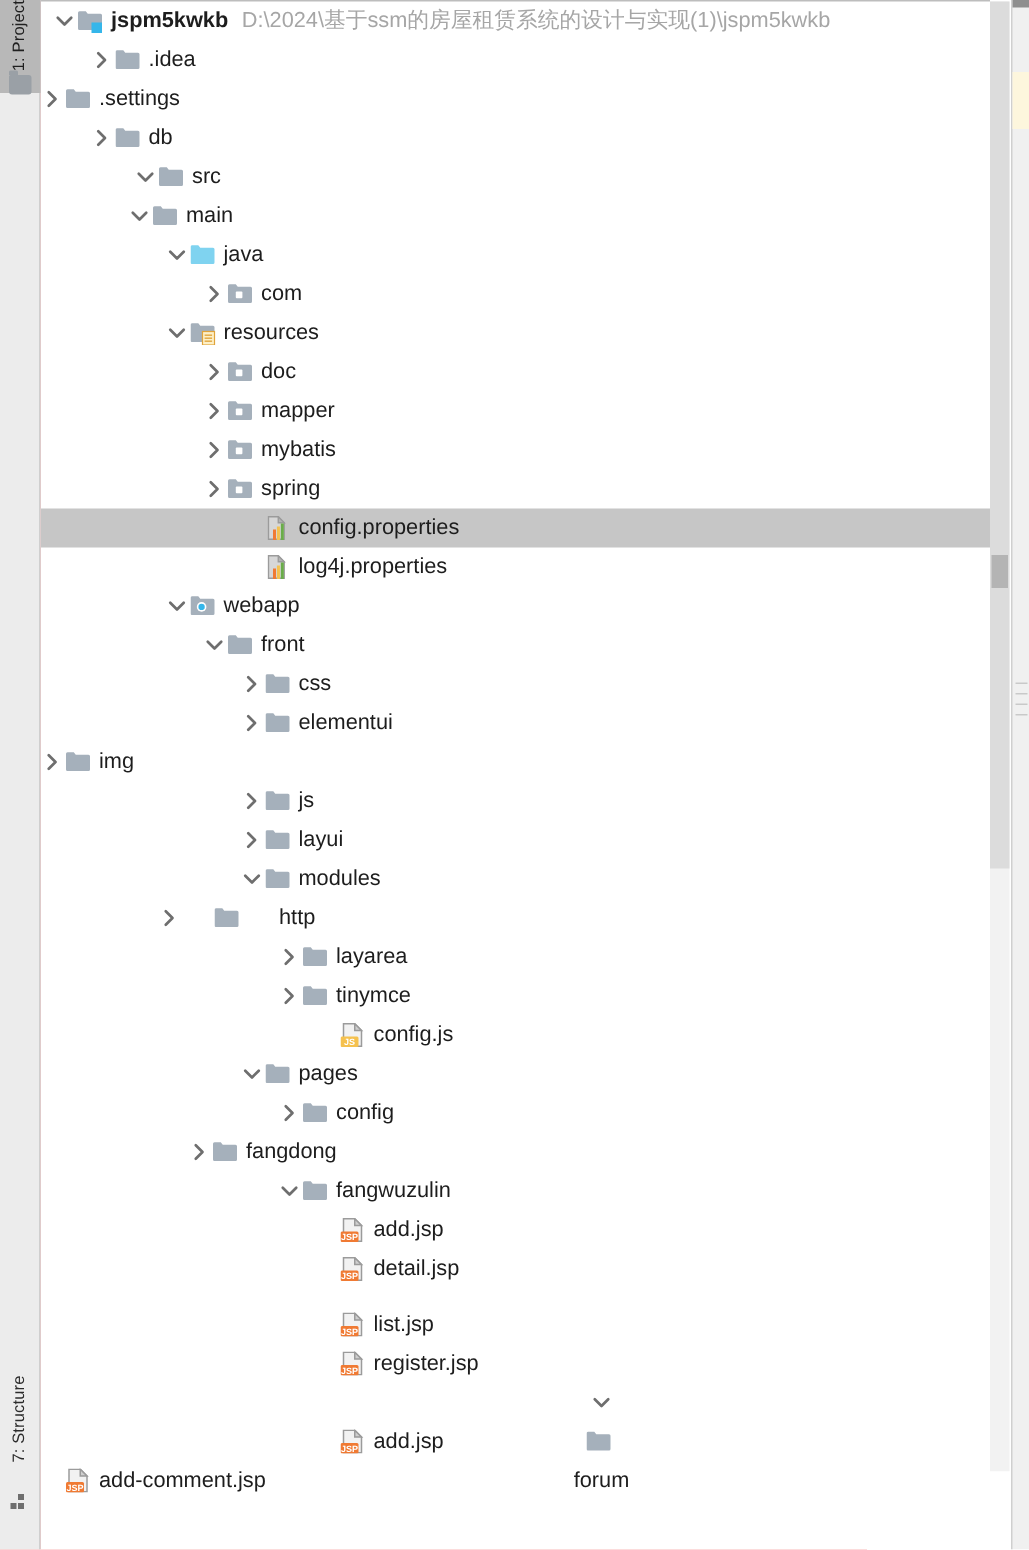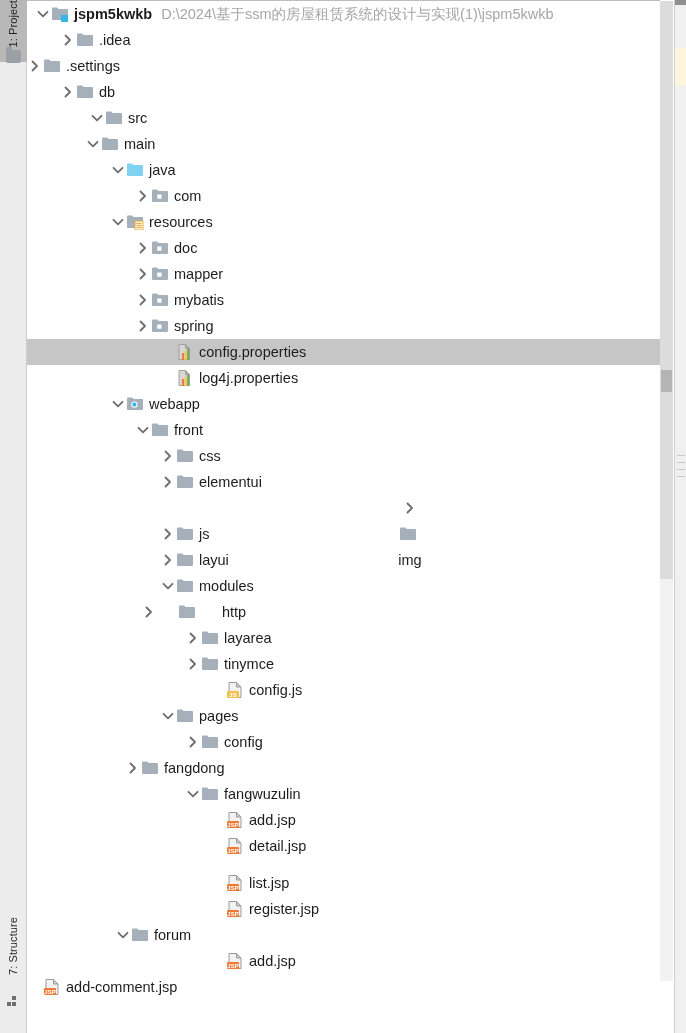--- a/index.html
+++ b/index.html
@@ -508,21 +508,21 @@
               <path d="M3.5 1.5L8 6l-4.5 4.5" fill="none" stroke="#6e6e6e" stroke-width="1.8" stroke-linecap="round" stroke-linejoin="round"></path>
             </svg>
           </span>
           <span class="node-icon">
             <svg width="17" height="16" viewBox="0 0 17 16" xmlns="http://www.w3.org/2000/svg">
               <path d="M0 2.5a1 1 0 0 1 1-1h4.2l1.3 1.6H15a1 1 0 0 1 1 1V13a1 1 0 0 1-1 1H1a1 1 0 0 1-1-1z" fill="#a5b0bb"></path>
             </svg>
           </span>
           <span class="node-label">elementui</span>
         </div>
-        <div class="tree-row" style="padding-left: 133px; flex-direction: column;">
+        <div class="tree-row" style="">
           <span class="twisty">
             <svg width="12" height="12" viewBox="0 0 12 12" xmlns="http://www.w3.org/2000/svg">
               <path d="M3.5 1.5L8 6l-4.5 4.5" fill="none" stroke="#6e6e6e" stroke-width="1.8" stroke-linecap="round" stroke-linejoin="round"></path>
             </svg>
           </span>
           <span class="node-icon">
             <svg width="17" height="16" viewBox="0 0 17 16" xmlns="http://www.w3.org/2000/svg">
               <path d="M0 2.5a1 1 0 0 1 1-1h4.2l1.3 1.6H15a1 1 0 0 1 1 1V13a1 1 0 0 1-1 1H1a1 1 0 0 1-1-1z" fill="#a5b0bb"></path>
             </svg>
           </span>
@@ -560,21 +560,21 @@
               <path d="M1.5 3.8L6 8.3l4.5-4.5" fill="none" stroke="#6e6e6e" stroke-width="1.8" stroke-linecap="round" stroke-linejoin="round"></path>
             </svg>
           </span>
           <span class="node-icon">
             <svg width="17" height="16" viewBox="0 0 17 16" xmlns="http://www.w3.org/2000/svg">
               <path d="M0 2.5a1 1 0 0 1 1-1h4.2l1.3 1.6H15a1 1 0 0 1 1 1V13a1 1 0 0 1-1 1H1a1 1 0 0 1-1-1z" fill="#a5b0bb"></path>
             </svg>
           </span>
           <span class="node-label">modules</span>
         </div>
-        <div class="tree-row" style="padding-left: 114px; gap: 21px;">
+        <div class="tree-row" style="padding-left: 78px; gap: 21px;">
           <span class="twisty">
             <svg width="12" height="12" viewBox="0 0 12 12" xmlns="http://www.w3.org/2000/svg">
               <path d="M3.5 1.5L8 6l-4.5 4.5" fill="none" stroke="#6e6e6e" stroke-width="1.8" stroke-linecap="round" stroke-linejoin="round"></path>
             </svg>
           </span>
           <span class="node-icon">
             <svg width="17" height="16" viewBox="0 0 17 16" xmlns="http://www.w3.org/2000/svg">
               <path d="M0 2.5a1 1 0 0 1 1-1h4.2l1.3 1.6H15a1 1 0 0 1 1 1V13a1 1 0 0 1-1 1H1a1 1 0 0 1-1-1z" fill="#a5b0bb"></path>
             </svg>
           </span>
@@ -711,21 +711,21 @@
           <span class="node-icon">
             <svg width="17" height="16" viewBox="0 0 17 16" xmlns="http://www.w3.org/2000/svg">
               <path d="M2 0.5h7.5L14 5v10.5H2z" fill="#f2f2f2" stroke="#9b9b9b" stroke-width="1"></path>
               <path d="M9.5 0.5L14 5H9.5z" fill="#cfcfcf" stroke="#9b9b9b" stroke-width="1"></path>
               <rect x="0" y="9" width="12" height="7" rx="1" fill="#f07a33"></rect>
               <text x="6" y="14.8" font-family="Liberation Sans, sans-serif" font-size="6" font-weight="bold" fill="#ffffff" text-anchor="middle">JSP</text>
             </svg>
           </span>
           <span class="node-label">register.jsp</span>
         </div>
-        <div class="tree-row" style="padding-left: 88px;">
+        <div class="tree-row" style="padding-left: 115px; flex-direction: column;">
           <span class="twisty">
             <svg width="12" height="12" viewBox="0 0 12 12" xmlns="http://www.w3.org/2000/svg">
               <path d="M1.5 3.8L6 8.3l4.5-4.5" fill="none" stroke="#6e6e6e" stroke-width="1.8" stroke-linecap="round" stroke-linejoin="round"></path>
             </svg>
           </span>
           <span class="node-icon">
             <svg width="17" height="16" viewBox="0 0 17 16" xmlns="http://www.w3.org/2000/svg">
               <path d="M0 2.5a1 1 0 0 1 1-1h4.2l1.3 1.6H15a1 1 0 0 1 1 1V13a1 1 0 0 1-1 1H1a1 1 0 0 1-1-1z" fill="#a5b0bb"></path>
             </svg>
           </span>

